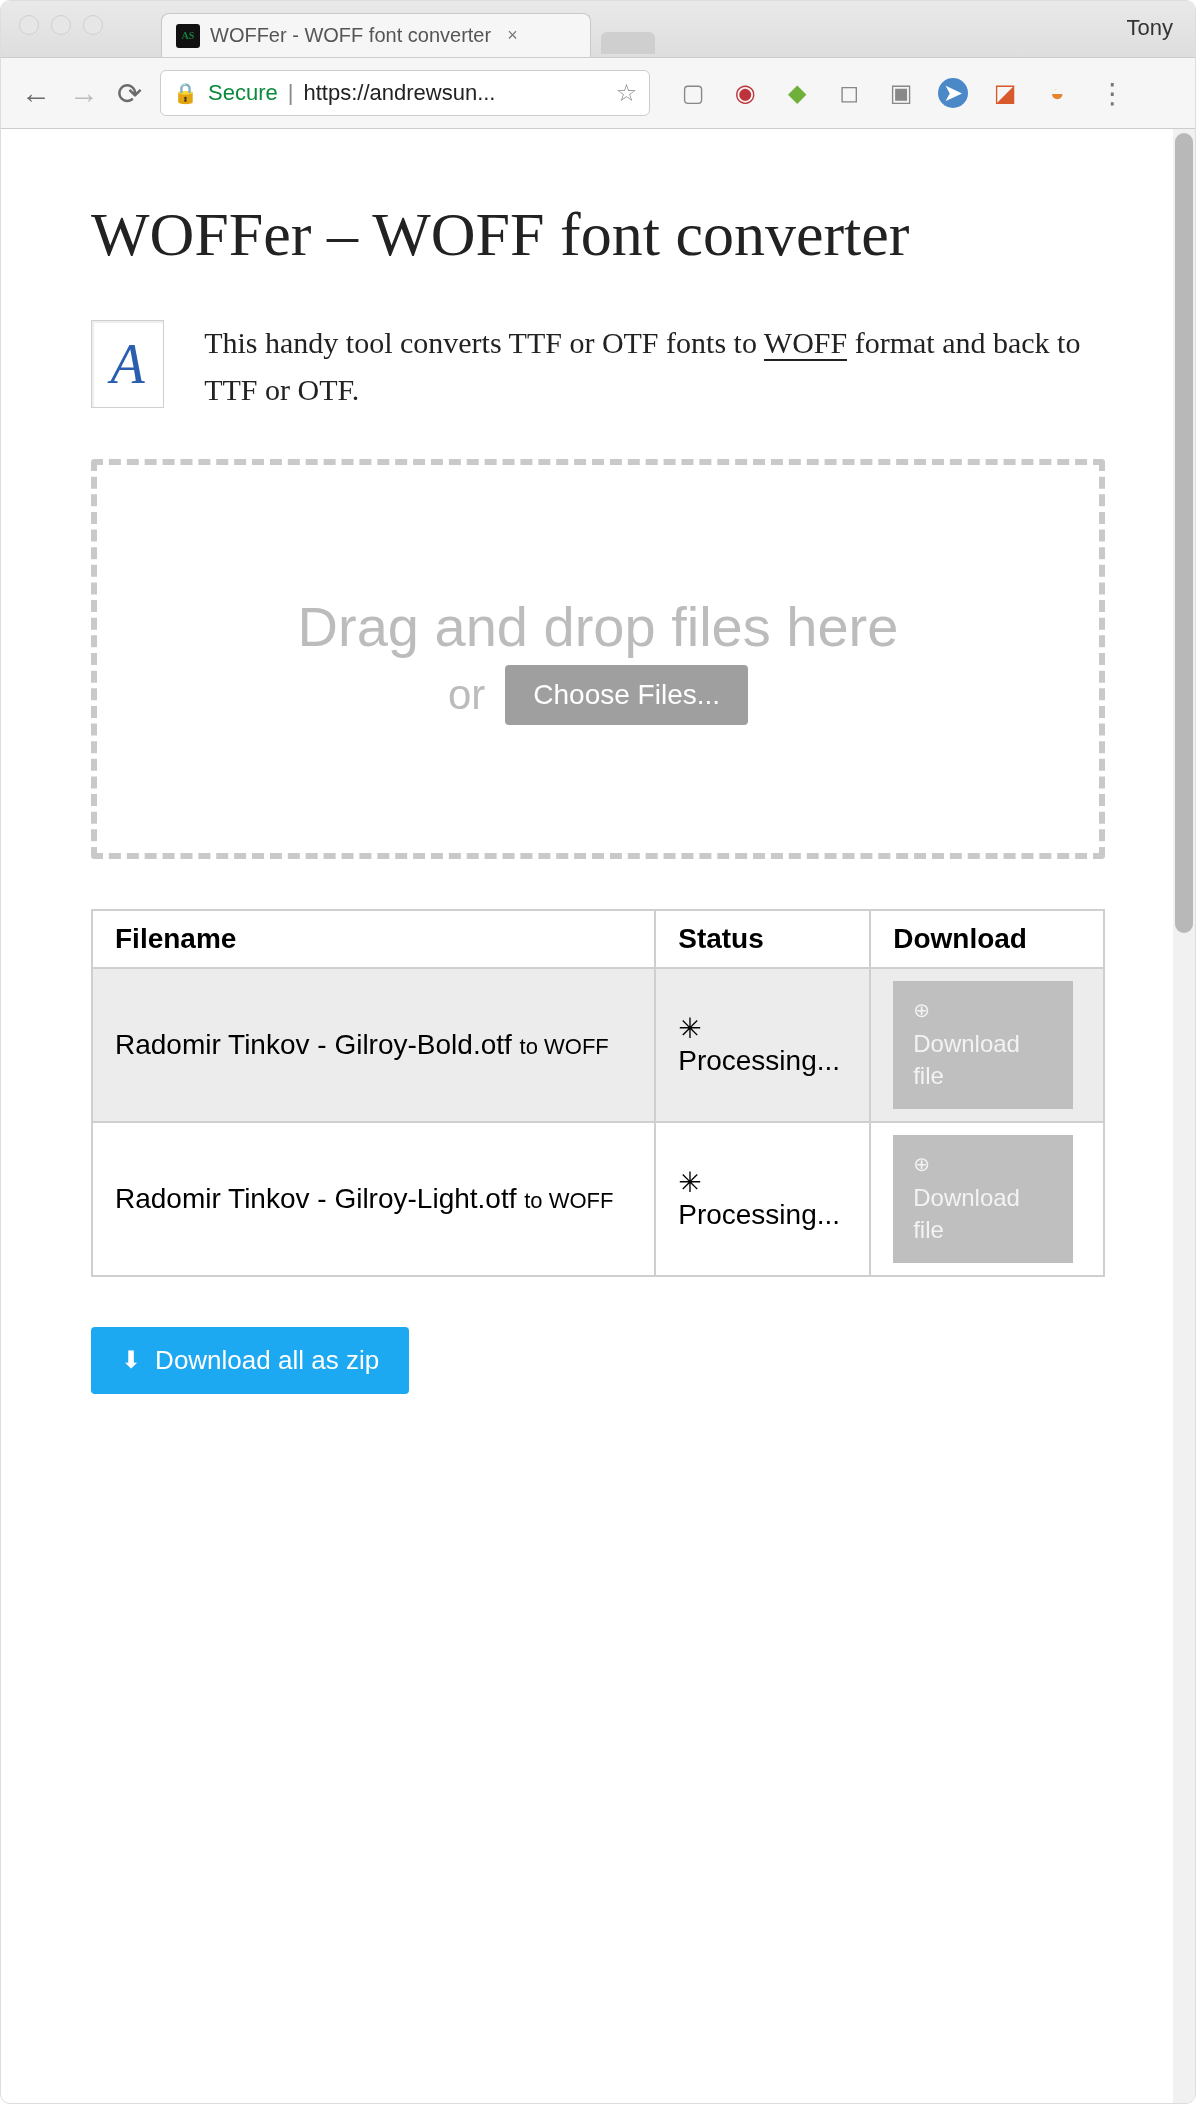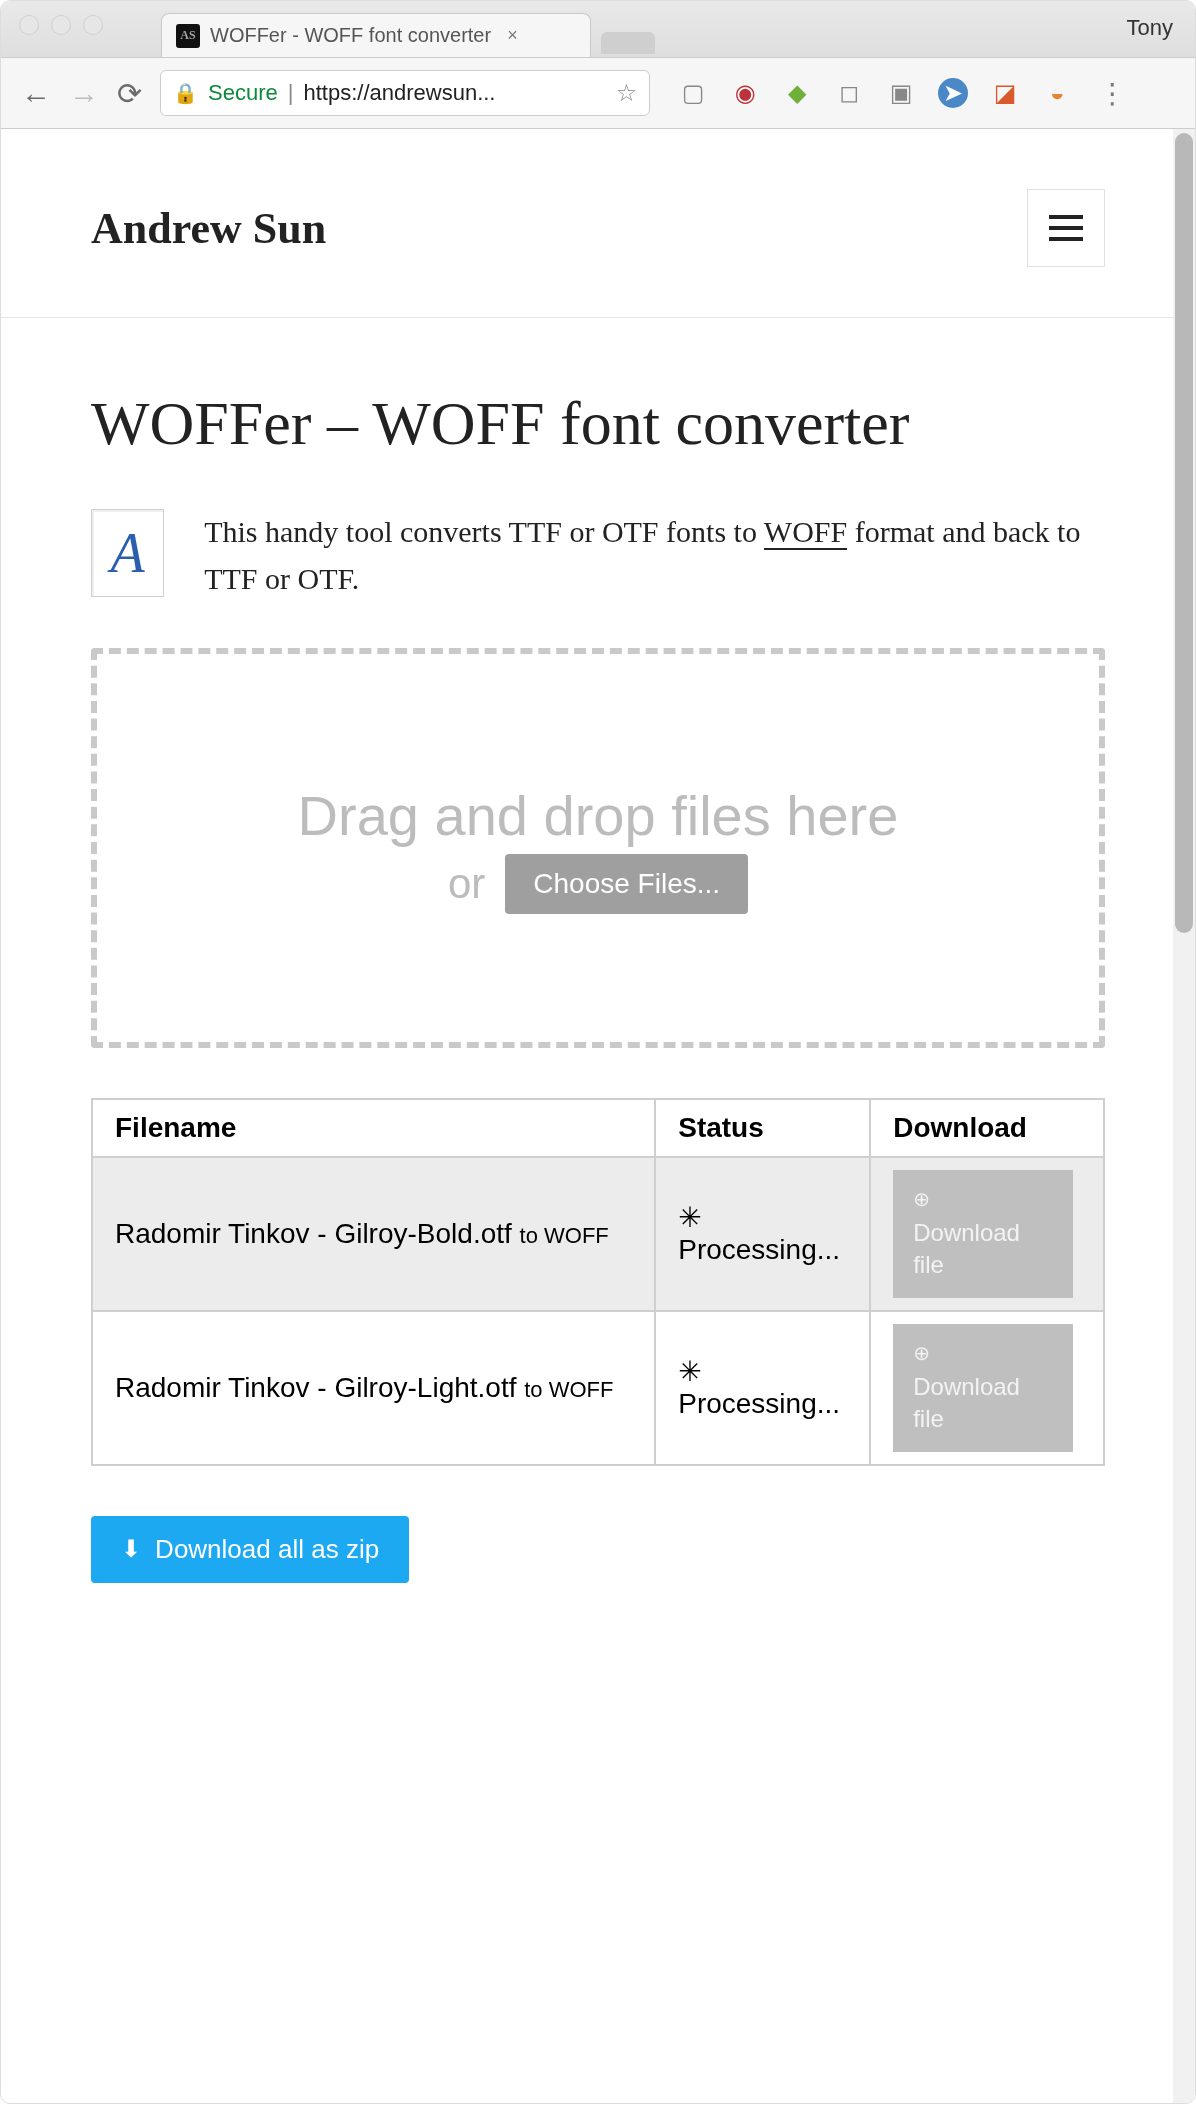--- a/index.html
+++ b/index.html
@@ -41,22 +41,22 @@
     border-top-left-radius: 8px;
     border-top-right-radius: 8px;
     display: flex; align-items: center;
     padding: 0 14px;
     gap: 10px;
     min-width: 430px;
     position: relative;
   }
   .favicon {
     width: 24px; height: 24px;
-    background: #111; color: #a3a3a3;
-    font-size: 12px; font-weight: 700;
+    background: #111; color: #15803d;
+    font-size: 10px; font-weight: 700;
     display: flex; align-items: center; justify-content: center;
     border-radius: 3px;
     font-family: Georgia, serif;
   }
   .tab-title { font-size: 20px; color: #555; white-space: nowrap; overflow: hidden; text-overflow: ellipsis; max-width: 320px;}
   .tab-close { color: #777; font-size: 18px; margin-left: 6px; cursor: pointer;}
   .tab-ghost {
     width: 54px; height: 22px; background: #cfcfcf;
     margin-left: 10px; border-top-left-radius: 6px; border-top-right-radius: 6px;
     align-self: flex-end; margin-bottom: 3px;
@@ -273,26 +273,20 @@
   <span class="kebab">⋮</span>
 </div>
 
 <div class="page-scroll">
   <div class="scrollbar-track">
     <div class="scrollbar-thumb"></div>
   </div>
 
   <div class="site">
 
-    <div class="site-header">
-      <div class="brand">Andrew Sun</div>
-      <button class="hamburger-btn">
-        <span class="hamburger-lines"></span>
-      </button>
-    </div>
 
     <div class="content">
       <h1 class="page-title">WOFFer – WOFF font converter</h1>
 
       <div class="intro">
         <div class="font-thumb">A</div>
         <p class="intro-text">
           <span>This handy tool converts TTF or OTF fonts to </span><span class="underline">WOFF</span><span> format and back to TTF or OTF.</span>
         </p>
       </div>

